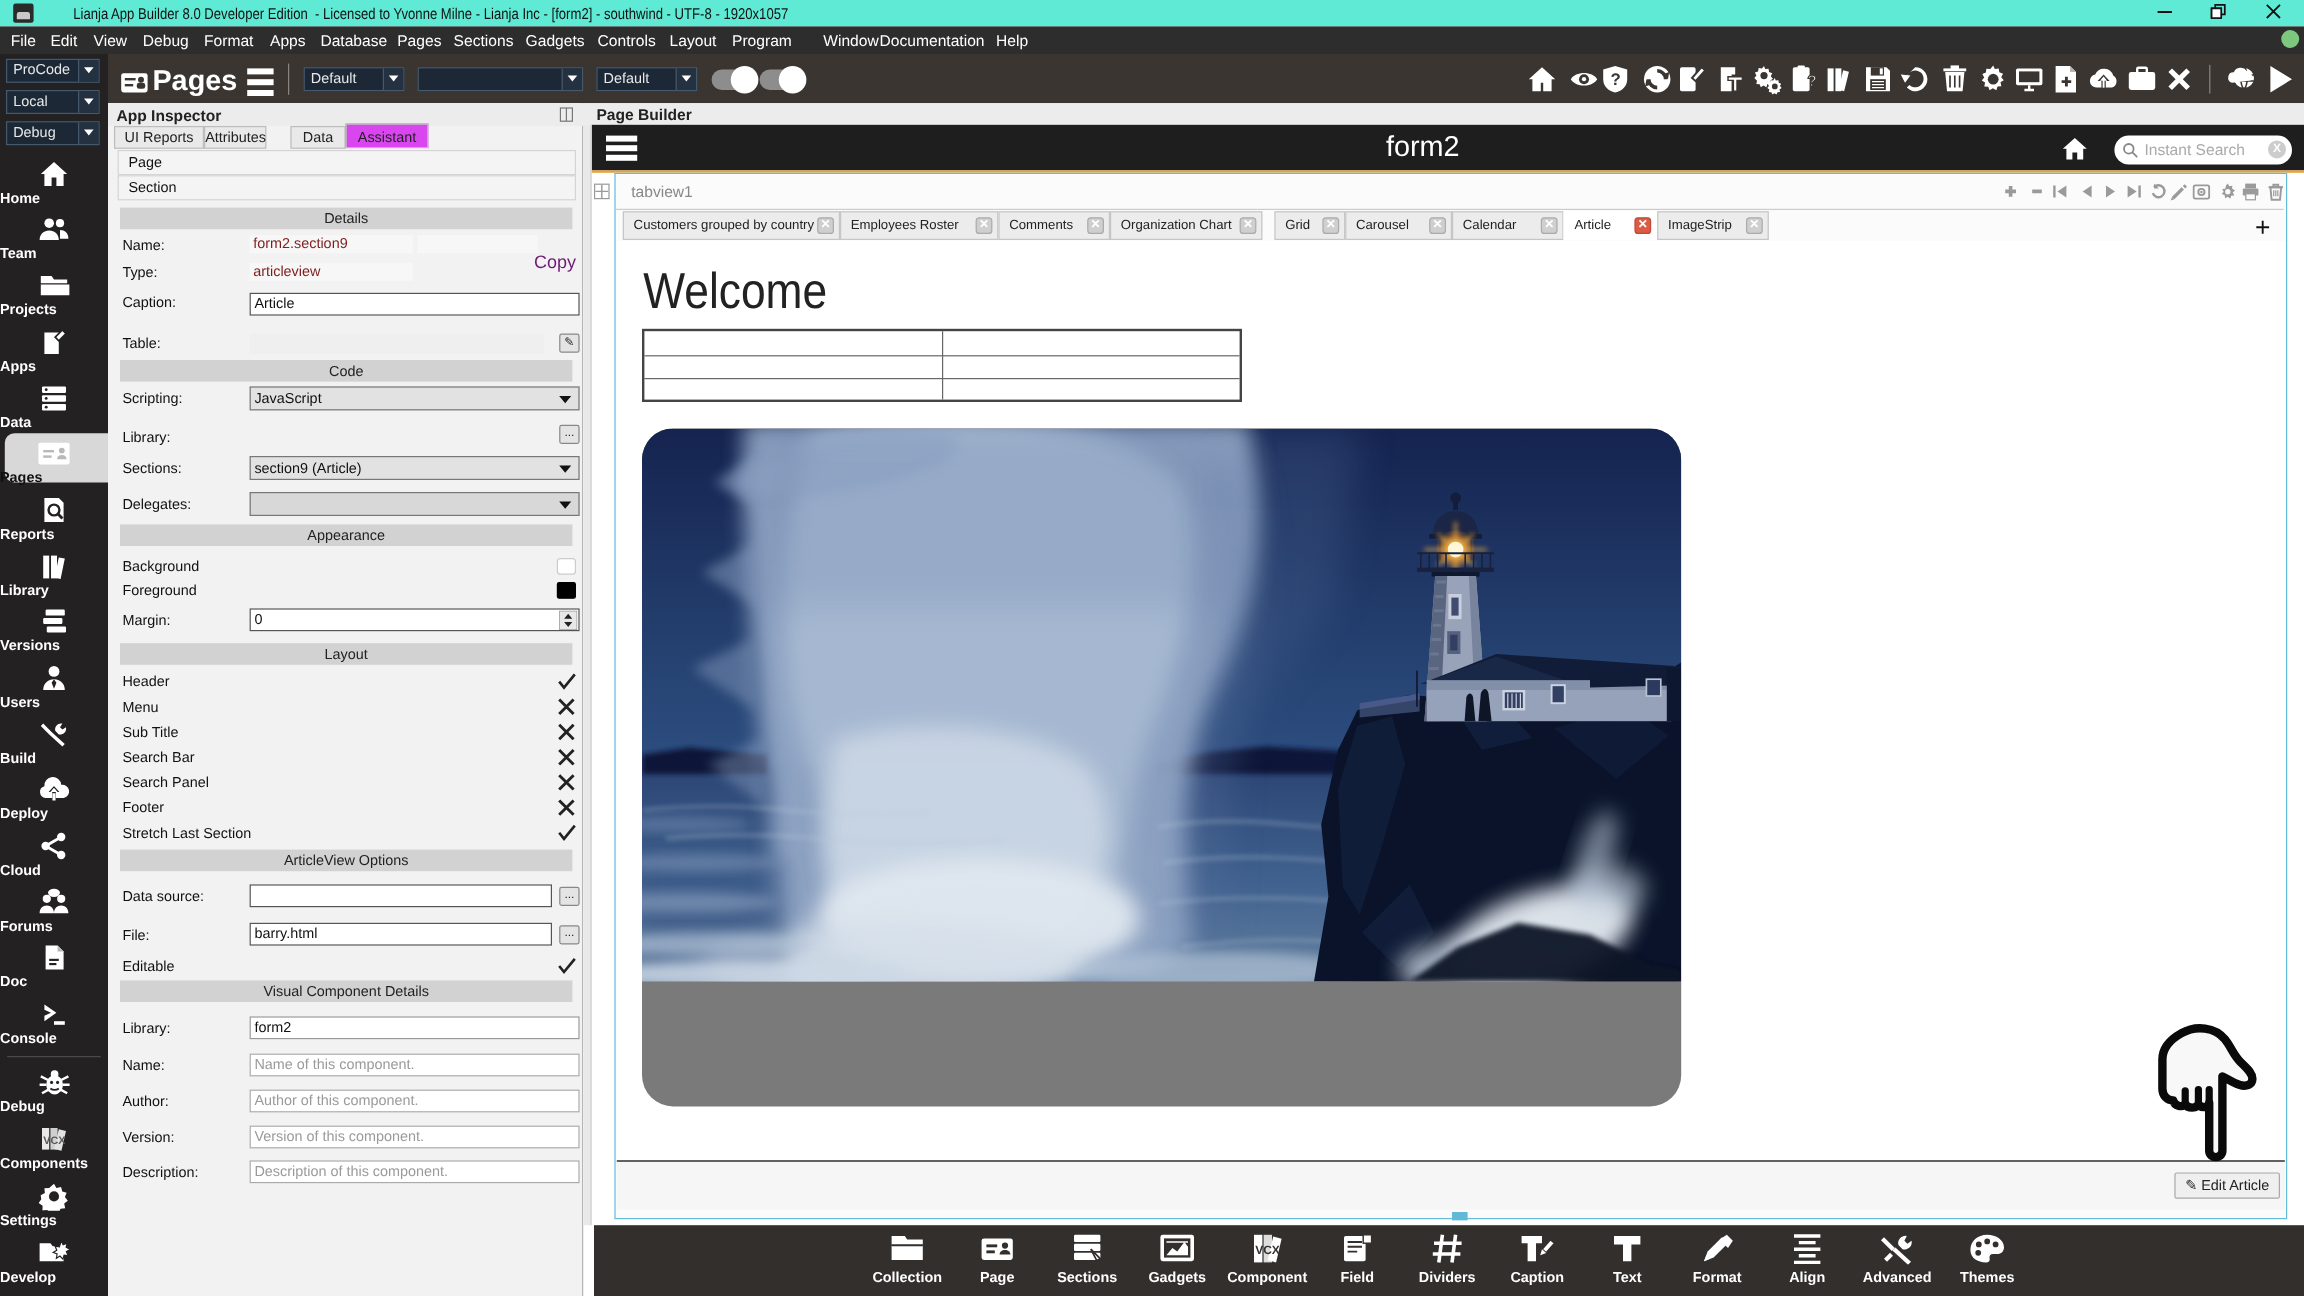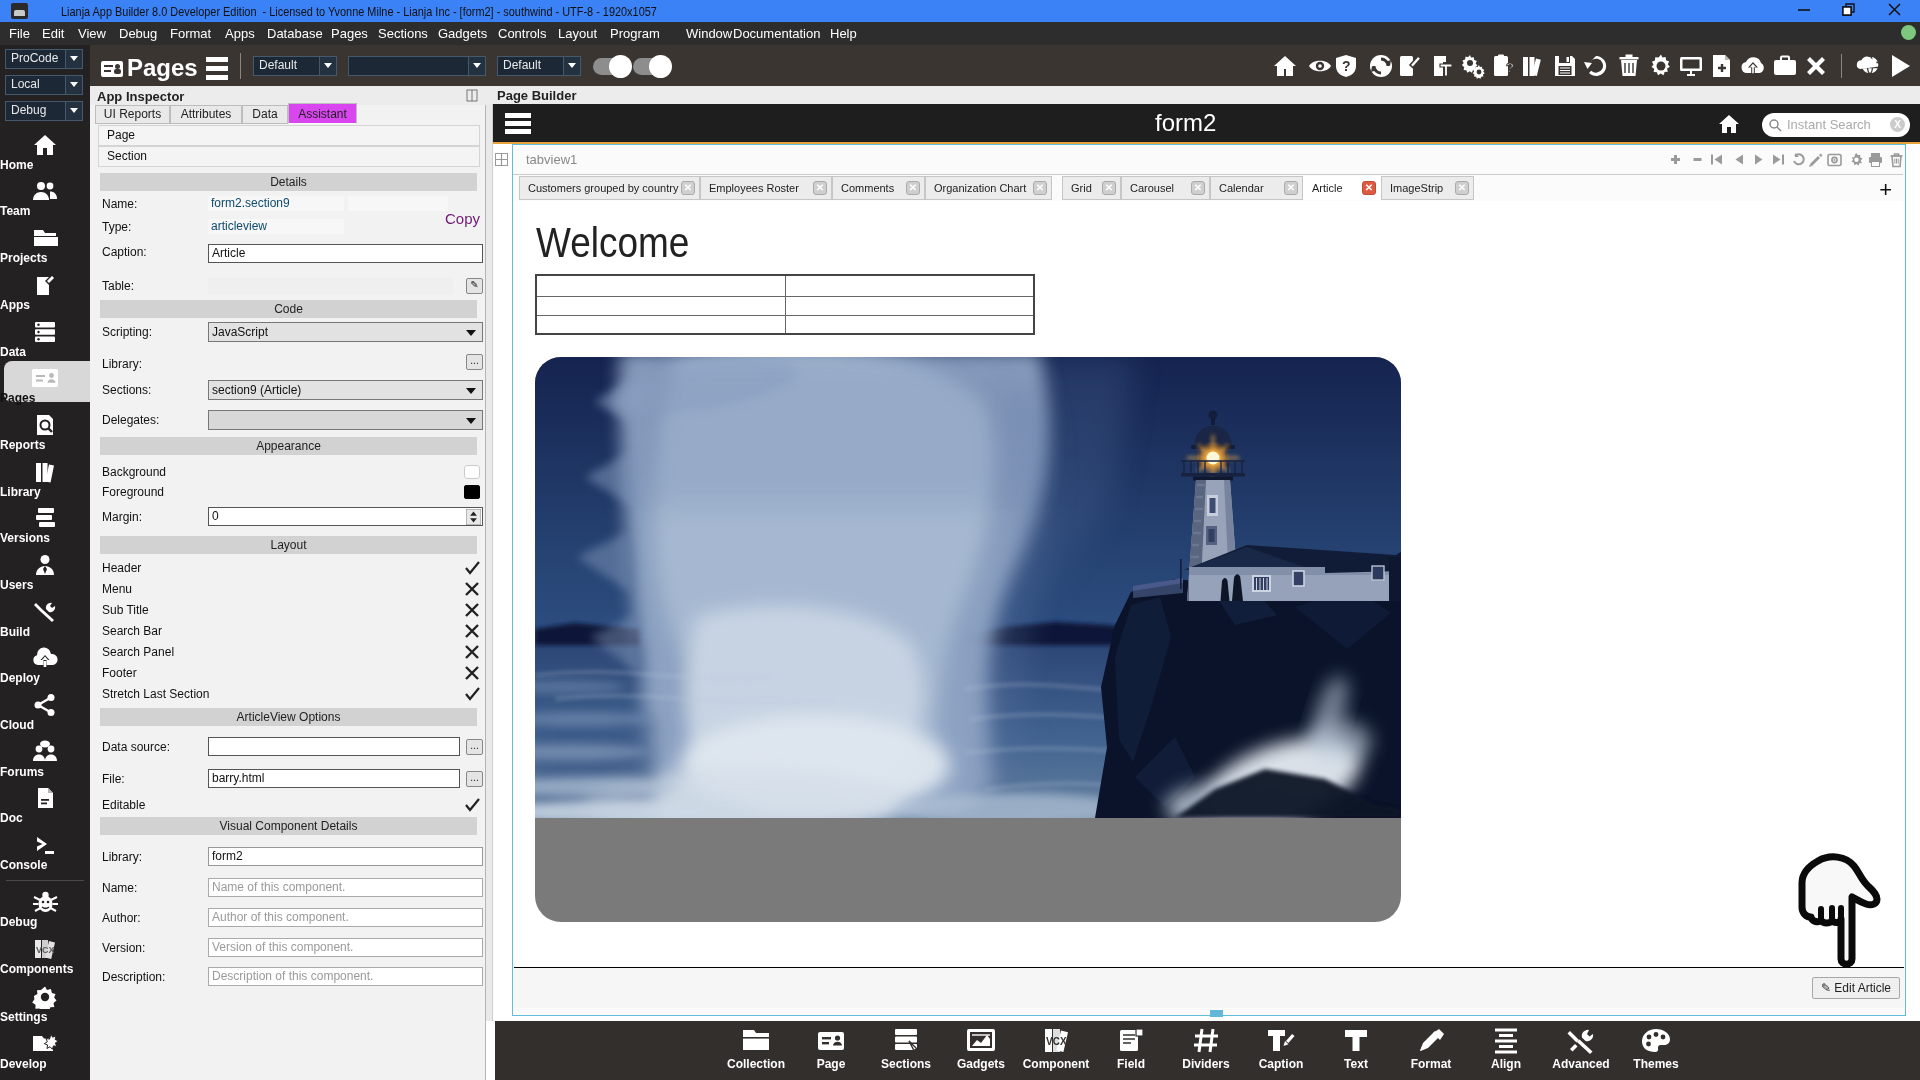--- a/index.html
+++ b/index.html
@@ -1,20 +1,20 @@
 <!DOCTYPE html>
 <html><head>
 <meta charset="utf-8">
 <style>
 *{margin:0;padding:0;box-sizing:border-box}
 html,body{width:1920px;height:1080px;overflow:hidden}
 body{font-family:"Liberation Sans",sans-serif;position:relative;background:#fff;font-size:12px}
 .abs{position:absolute}
 
-#titlebar{left:0;top:0;width:1920px;height:22px;background:#3b82f6;color:#000}
+#titlebar{left:0;top:0;width:1920px;height:22px;background:#5eead4;color:#000}
 #titlebar .ttext{position:absolute;left:61px;top:4px;font-size:13px;color:#111;transform:scaleX(.84);transform-origin:0 0;white-space:nowrap}
 #appico{position:absolute;left:11px;top:3px;width:17px;height:16px;background:#2a2a2a;border-radius:2px}
 #appico:after{content:"";position:absolute;left:3px;top:7px;width:11px;height:6px;background:#c9c9c9;border-radius:2px 2px 0 0}
 .winbtn{position:absolute;top:0;width:14px;height:20px;color:#111}
 
 #menubar{left:0;top:22px;width:1920px;height:23px;background:#2d2d2d;color:#fff}
 #menubar span{position:absolute;top:4px;font-size:13px}
 #greendot{position:absolute;right:4px;top:3px;width:15px;height:15px;border-radius:50%;background:#7dc87e}
 
 #toolbar{left:90px;top:45px;width:1830px;height:41px;background:#3a3531}
@@ -42,21 +42,21 @@
 #pageshl{position:absolute;left:4px;top:316px;width:86px;height:41px;background:#d8d8d8;border-radius:8px 0 0 8px}
 
 #inspector{left:90px;top:86px;width:396px;height:994px;background:#f2f2f2;border-right:1px solid #b5b5b5}
 #insphead{position:absolute;left:0px;top:0px;width:396px;height:19px;background:#ececec}
 #insphead b{position:absolute;left:7px;top:3px;font-size:13px;color:#222}
 .itab{position:absolute;top:19px;height:19px;background:#e9e9e9;border:1px solid #bdbdbd;font-size:12px;text-align:center;color:#222;line-height:17px}
 .itab.act{background:#d946ef;border-bottom-color:#fff;top:17px;height:21px;line-height:20px}
 .irow{position:absolute;left:10px;width:377px;font-size:12px;color:#111}
 .ihdr{position:absolute;left:10px;width:377px;height:18px;background:#d2d2d2;text-align:center;font-size:12px;color:#222;line-height:18px}
 .ilbl{position:absolute;left:12px;font-size:12px;color:#111}
-.ifield{position:absolute;left:118px;width:275px;height:15px;background:#f7f7f7;font-size:12px;color:#0c4a6e;padding:0 3px;line-height:15px}
+.ifield{position:absolute;left:118px;width:275px;height:15px;background:#f7f7f7;font-size:12px;color:#7f1d1d;padding:0 3px;line-height:15px}
 .iinput{position:absolute;left:118px;width:275px;height:19px;background:#fff;border:1px solid #555;font-size:12px;color:#111;padding:0 3px;line-height:17px}
 .idrop{position:absolute;left:118px;width:275px;height:20px;background:#e2e2e2;border:1px solid #777;font-size:12px;color:#111;padding:0 3px;line-height:18px}
 .idrop:after{content:"";position:absolute;right:6px;top:7px;border:5px solid transparent;border-top:6px solid #111}
 .ibtn{position:absolute;left:376px;width:17px;height:16px;background:#e4e4e4;border:1px solid #888;border-radius:2px;font-size:10px;text-align:center;color:#222}
 .icheck{position:absolute;left:374px;font-size:15px;font-weight:bold;color:#222}
 .iph{color:#9a9a9a}
 
 #pblabel{left:486px;top:86px;width:1434px;height:18px;background:#ececec}
 #pblabel b{position:absolute;left:11px;top:2px;font-size:13px;color:#222}
 #formbar{left:493px;top:104px;width:1427px;height:38px;background:#1e1e1e}
@@ -416,21 +416,21 @@
 </div>
 <div class="abs" id="inspector">
   <div id="insphead">
       <b>App Inspector</b>
       <svg style="position:absolute;right:8px;top:3px" width="12" height="13">
         <rect x="1" y="1" width="10" height="11" fill="none" stroke="#777"></rect>
         <path d="M6 1v11" stroke="#777"></path>
       </svg>
     </div>
   <div class="itab" style="left:5px;width:75px">UI Reports</div>
-  <div class="itab" style="left:80px;width:72px">Attributes</div>
+  <div class="itab" style="left:80px;width:52px">Attributes</div>
   <div class="itab" style="left:152px;width:46px">Data</div>
   <div class="itab act" style="left:198px;width:69px">Assistant</div>
   <div class="irow" style="left:8px;top:39px;width:382px;height:21px;background:#f4f4f4;border:1px solid #d4d4d4;line-height:19px;padding-left:8px">Page</div>
   <div class="irow" style="left:8px;top:60px;width:382px;height:21px;background:#f4f4f4;border:1px solid #d4d4d4;line-height:19px;padding-left:8px">Section</div>
   <div class="ihdr" style="top:87px">Details</div>
   <div class="ilbl" style="top:111px">Name:</div>
     <div class="ifield" style="top:110px;width:136px">form2.section9</div>
     <div class="ifield" style="top:110px;left:258px;width:100px"></div>
     <div style="position:absolute;right:5px;top:124px;color:#701a75;font-size:15px">Copy</div>
   <div class="ilbl" style="top:134px">Type:</div>

